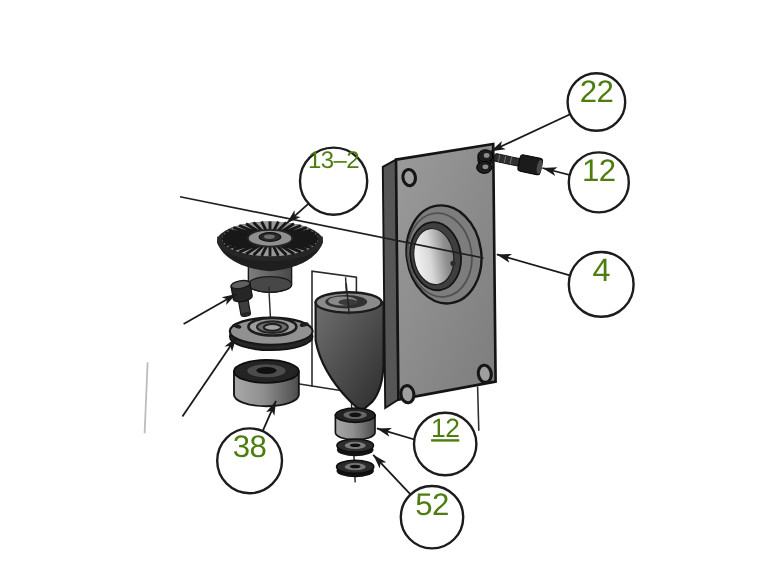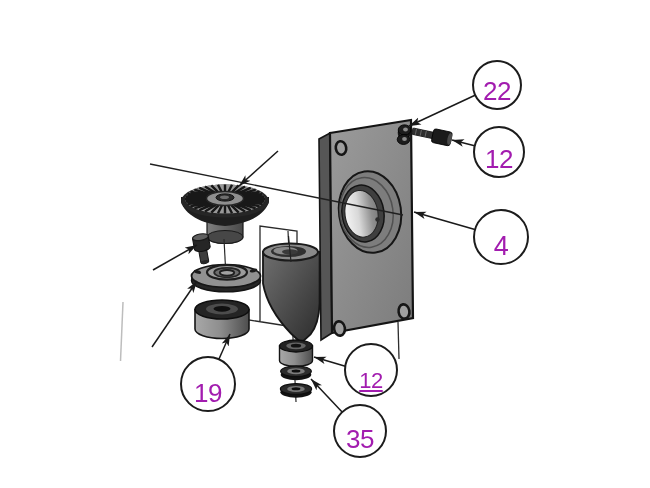--- a/index.html
+++ b/index.html
@@ -1,21 +1,21 @@
 <!DOCTYPE html>
 <html><head>
 <meta charset="utf-8">
 <style>
   html,body{margin:0;padding:0;background:#fff;}
   .stage{position:relative;width:650px;height:488px;background:#ffffff;overflow:hidden;
          font-family:"Liberation Sans", sans-serif;}
   .stage svg{position:absolute;left:0;top:0;}
   .callout{position:absolute;box-sizing:border-box;border:2px solid #1c1c1c;border-radius:50%;
-           background:#ffffff;display:flex;align-items:flex-end;justify-content:center;
-           color:#a21caf;letter-spacing:-0.5px;font-weight:400;}
+           background:#ffffff;display:flex;align-items:flex-start;justify-content:center;
+           color:#4d7c0f;letter-spacing:-0.5px;font-weight:400;}
   .callout span{transform:translateY(-1px);}
   #c-13-2{left:249px;top:122px;width:58px;height:58px;font-size:20px;}
   #c-22  {left:472px;top:60px; width:50px;height:50px;font-size:26px;}
   #c-15  {left:473px;top:126px;width:52px;height:52px;font-size:26px;}
   #c-4   {left:473px;top:209px;width:56px;height:56px;font-size:27px;}
   #c-16  {left:125px;top:242px;width:56px;height:56px;font-size:26px;}
   #c-10  {left:124px;top:319px;width:56px;height:56px;font-size:26px;}
   #c-24  {left:180px;top:356px;width:56px;height:56px;font-size:26px;}
   #c-12  {left:344px;top:343px;width:54px;height:54px;font-size:22px;text-decoration:underline;}
   #c-32  {left:333px;top:404px;width:54px;height:54px;font-size:26px;}
@@ -183,32 +183,35 @@
     <line x1="499" y1="152" x2="452" y2="140" marker-end="url(#arw)"></line>
     <line x1="501" y1="237" x2="414" y2="212" marker-end="url(#arw)"></line>
     <line x1="153" y1="270" x2="197" y2="245" marker-end="url(#arw)"></line>
     <line x1="152" y1="347" x2="197" y2="281" marker-end="url(#arw)"></line>
     <line x1="208" y1="384" x2="230" y2="334" marker-end="url(#arw)"></line>
     <line x1="358" y1="370" x2="314" y2="357" marker-end="url(#arw)"></line>
     <line x1="360" y1="431" x2="311" y2="379" marker-end="url(#arw)"></line>
   </g>
 </svg>
 
+<div class="callout" id="c-13-2">
+      <span>13–2</span>
+    </div>
 <div class="callout" id="c-22">
       <span>22</span>
     </div>
 <div class="callout" id="c-15">
       <span>12</span>
     </div>
 <div class="callout" id="c-4">
       <span>4</span>
     </div>
 <div class="callout" id="c-24">
-      <span>19</span>
+      <span>38</span>
     </div>
 <div class="callout" id="c-12">
       <span>12</span>
     </div>
 <div class="callout" id="c-32">
-      <span>35</span>
+      <span>52</span>
     </div>
 
 </div>
 
 </body></html>

